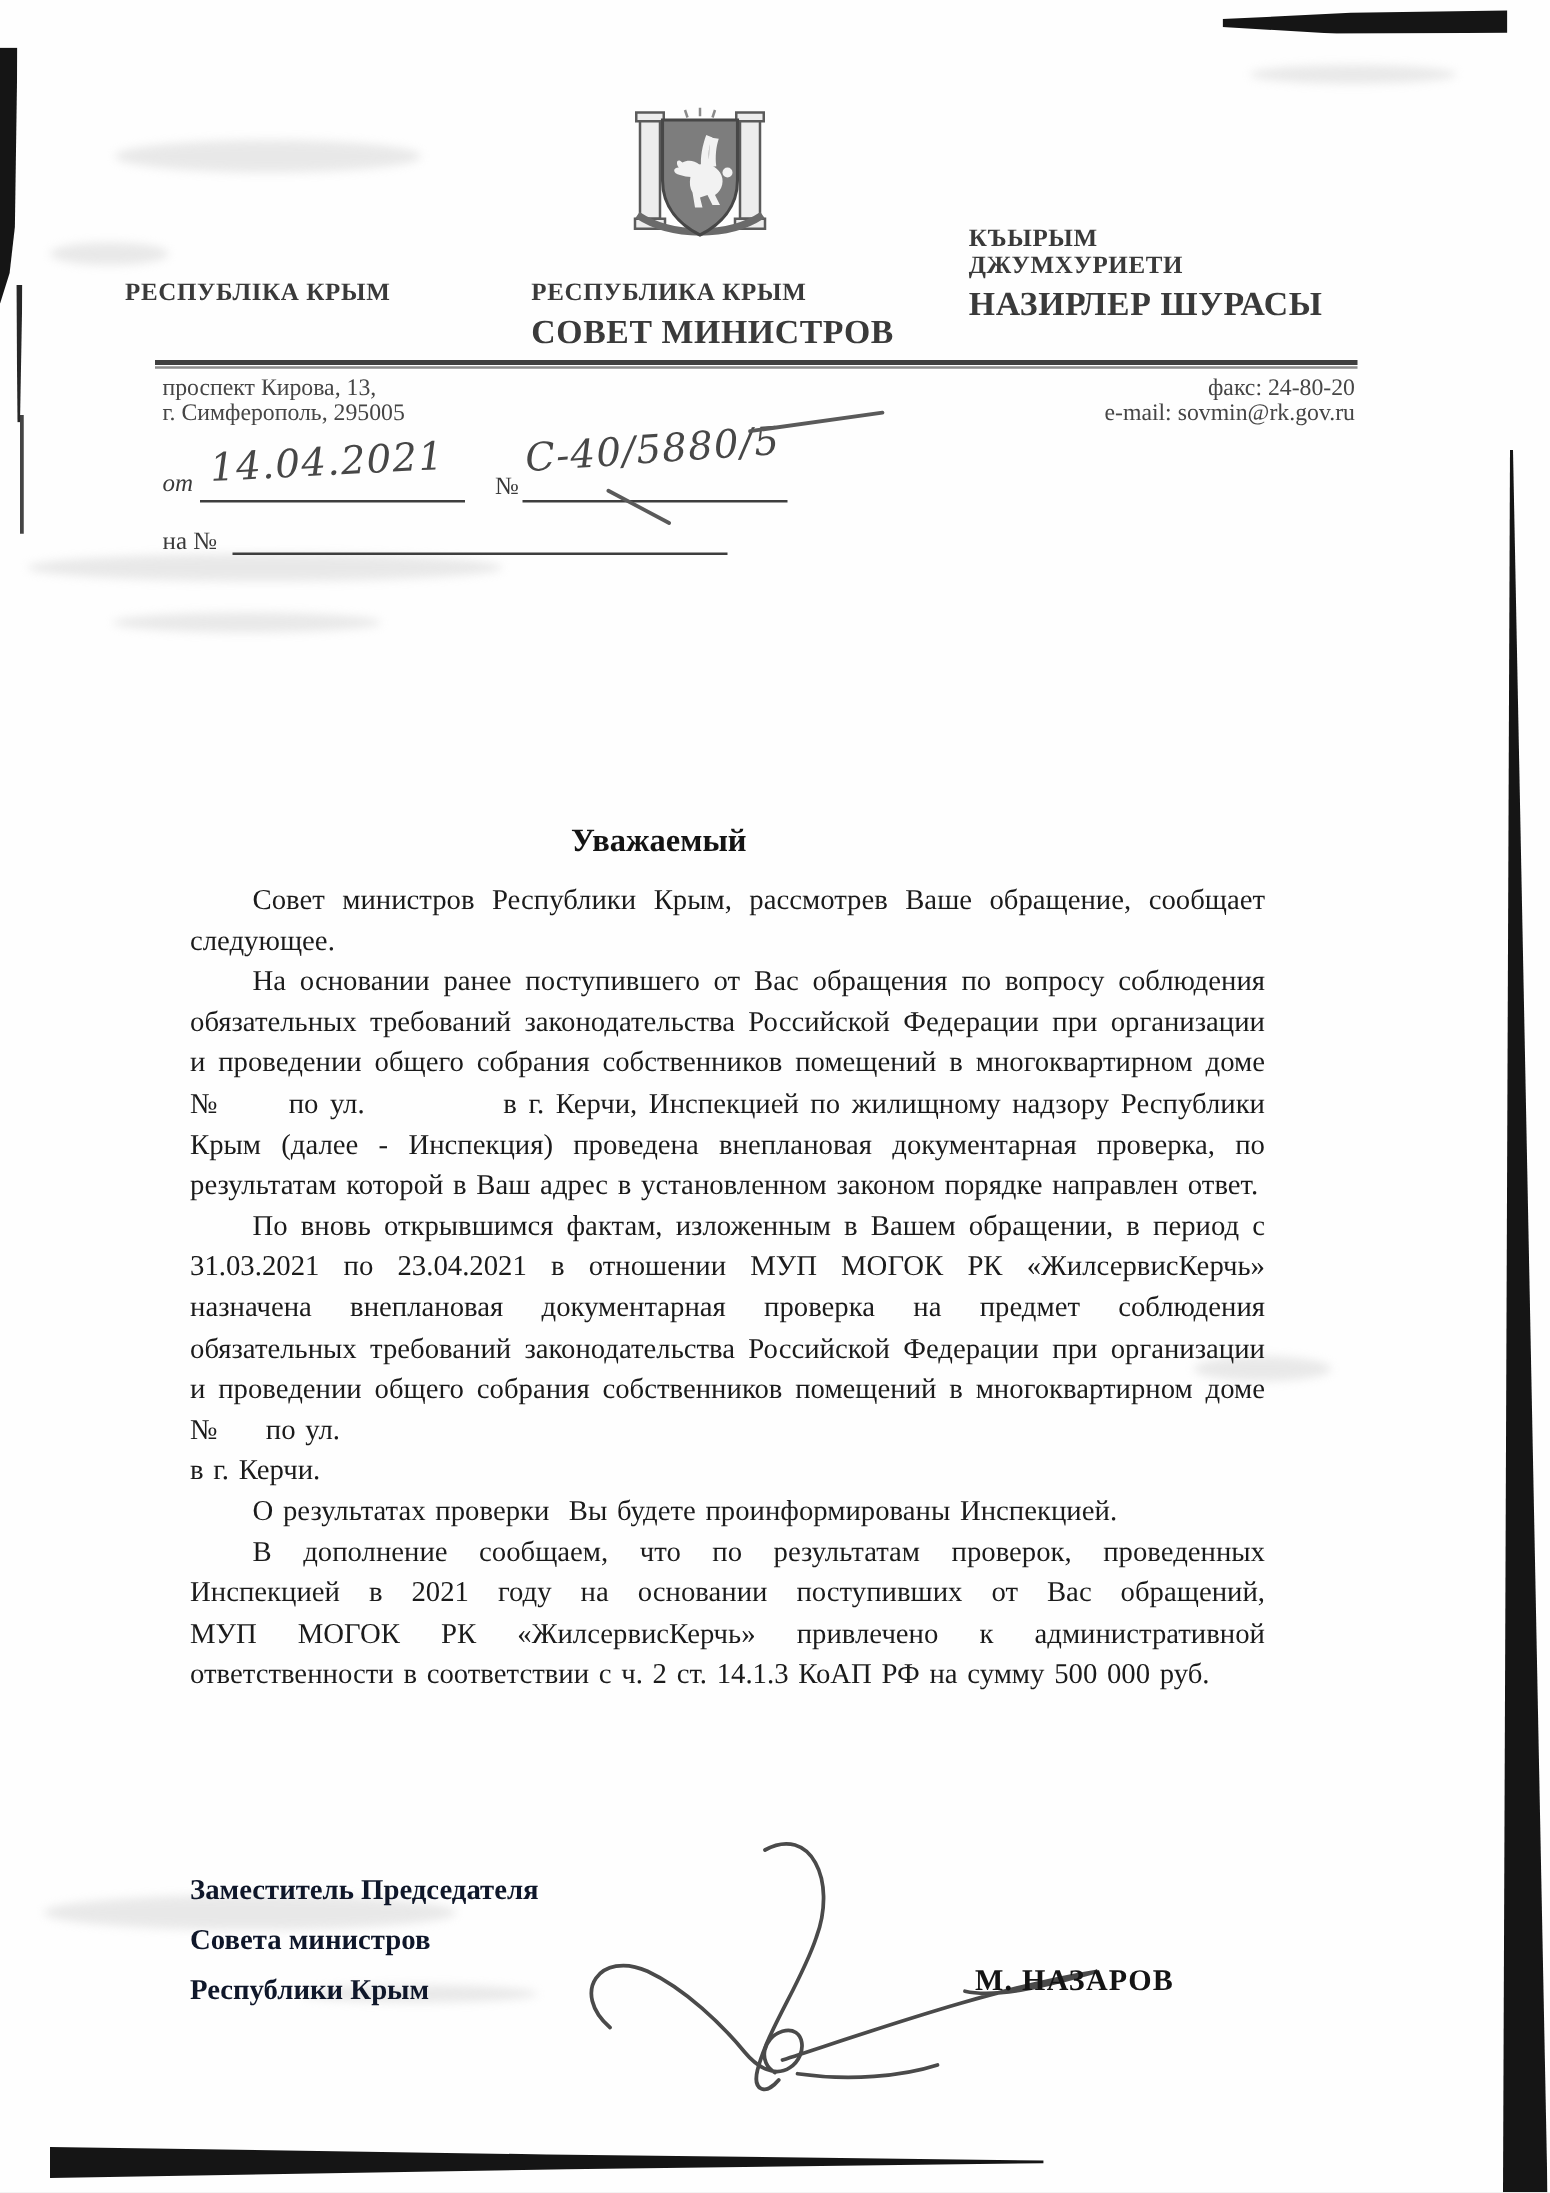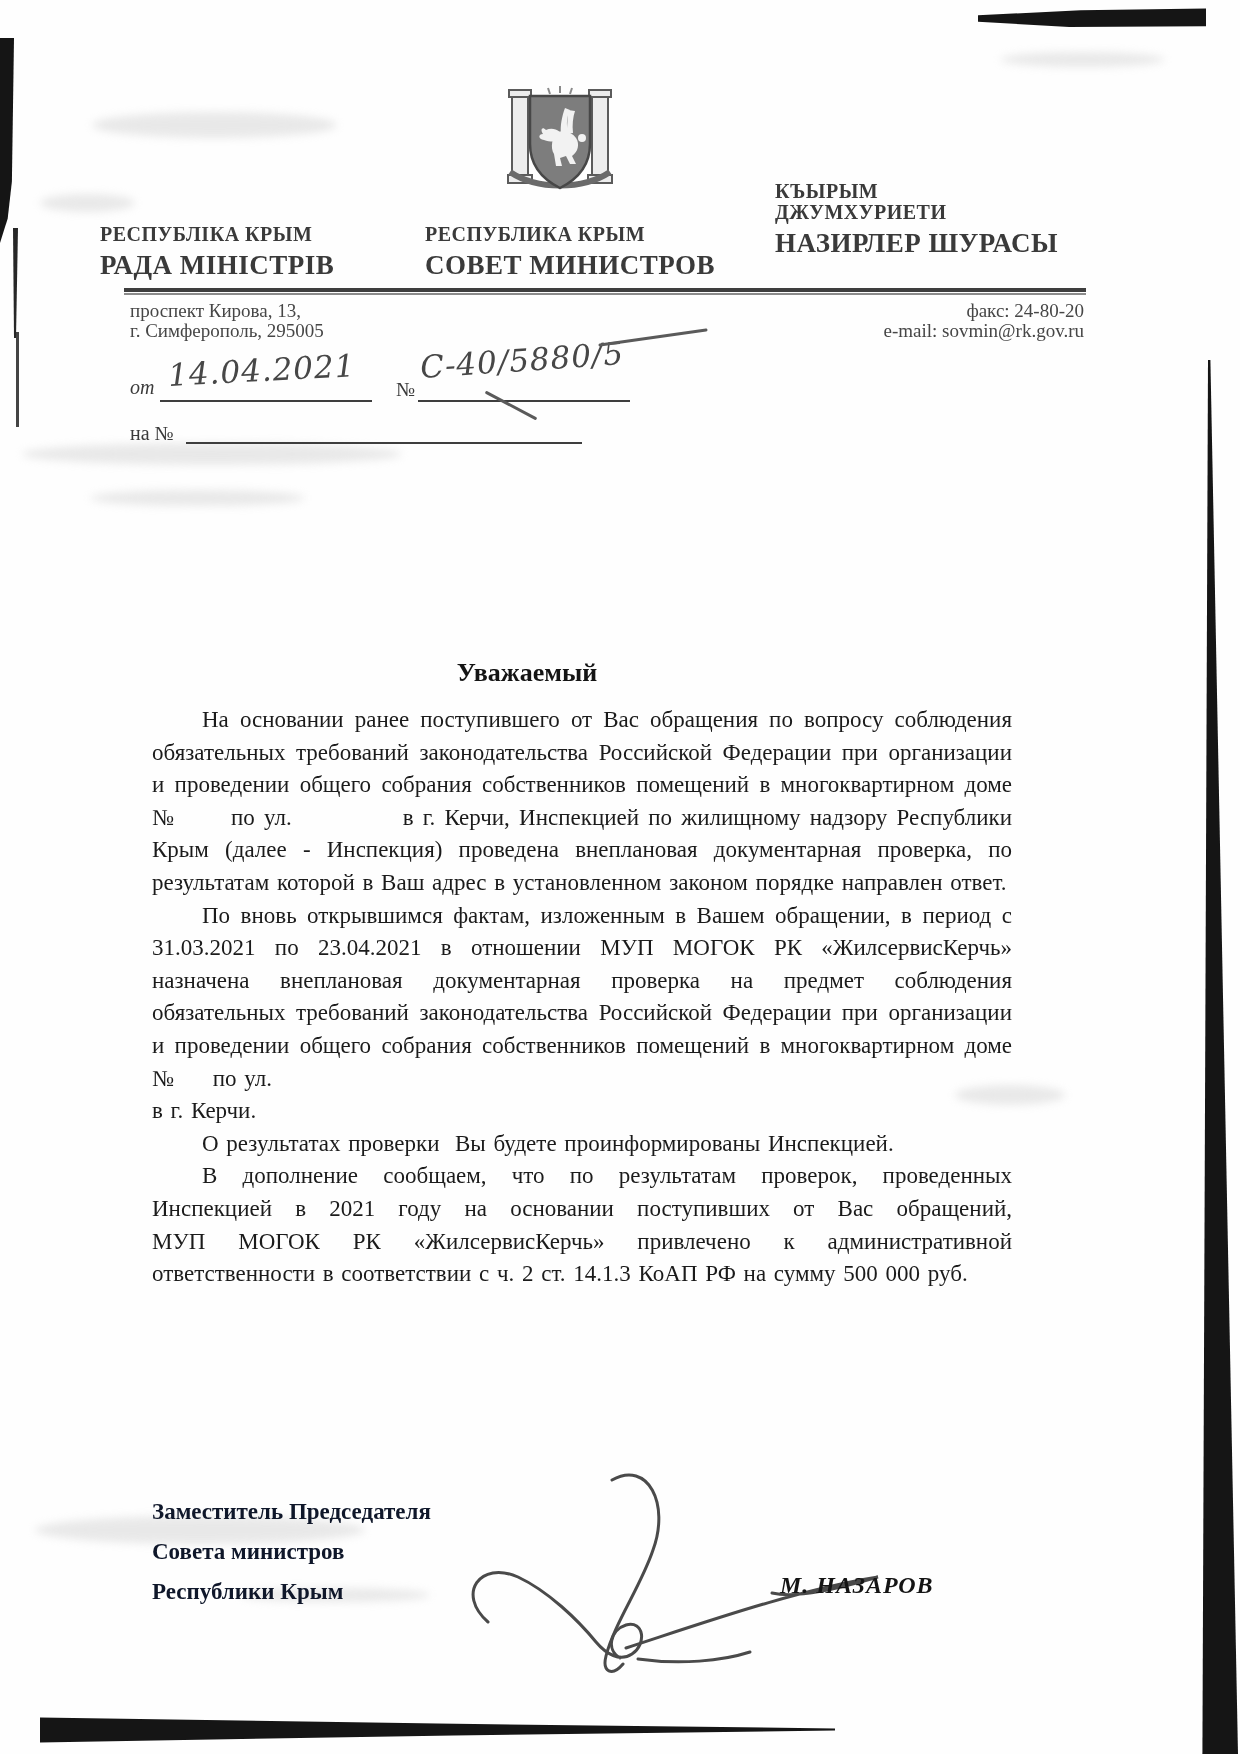--- a/index.html
+++ b/index.html
@@ -37,21 +37,21 @@
   .hand{position:absolute;font-family:"DejaVu Serif", serif;font-style:italic;color:#474747;font-size:31px;letter-spacing:1px;white-space:nowrap;}
   .flourish{position:absolute;background:#5a5a5a;border-radius:2px;}
   
   .salutation{position:absolute;left:152px;top:658px;width:750px;text-align:center;font-weight:bold;font-size:26px;color:#141414;}
   .body-text{position:absolute;left:152px;top:704px;width:860px;font-size:23px;line-height:32.6px;text-align:justify;word-spacing:2px;}
   .body-text p{margin:0;text-indent:50px;}
   .body-text p.noindent{text-indent:0;}
   
   .sig-title{position:absolute;left:152px;top:1492px;font-weight:bold;font-size:23px;line-height:40px;color:#0f172a;}
   .sig-scribble{position:absolute;left:400px;top:1462px;width:500px;height:250px;}
-  .sig-name{position:absolute;left:780px;top:1572px;width:260px;font-weight:bold;font-size:24px;letter-spacing:1px;color:#141414;white-space:nowrap;font-style:italic;}
+  .sig-name{position:absolute;left:780px;top:1572px;width:260px;font-weight:bold;font-size:24px;letter-spacing:1px;color:#141414;white-space:nowrap;}
 </style>
 </head>
 <body>
 
 <div class="page">
 
   <div class="art art-left-bar"></div>
   <div class="art art-left-thin"></div>
   <div class="art art-left-hair"></div>
   <div class="art art-top-right"></div>
@@ -91,21 +91,20 @@
       <path d="M63,22 C60,30 58,40 59,48 L66,46 C64,38 65,30 68,24 Z"></path>
       <path d="M66,24 C65,32 66,40 64,48 L71,47 C70,39 71,31 73,25 Z"></path>
       <path d="M44,44 C40,40 38,44 41,48 C36,48 36,53 42,54 C48,56 54,56 58,54 L58,46 C53,42 48,42 44,44 Z"></path>
       <path d="M56,46 C62,44 70,46 74,52 C78,58 76,66 70,70 L74,78 L68,78 L64,70 L58,72 L60,80 L54,80 L52,68 C48,62 50,50 56,46 Z"></path>
       <circle cx="80" cy="52" r="4"></circle>
     </g>
   </svg>
 
   <div class="hcol col-ua">
     <div class="small">РЕСПУБЛІКА КРЫМ</div>
-    <div class="org">РАДА МІНІСТРІВ</div>
   </div>
   <div class="hcol col-ru">
     <div class="small">РЕСПУБЛИКА КРЫМ</div>
     <div class="org">СОВЕТ МИНИСТРОВ</div>
   </div>
   <div class="hcol col-ct">
     <div class="small">КЪЫРЫМ</div>
     <div class="small">ДЖУМХУРИЕТИ</div>
     <div class="org">НАЗИРЛЕР ШУРАСЫ</div>
   </div>
@@ -129,20 +128,21 @@
   <div class="hand" style="left:420px;top:342px;transform:rotate(-4deg);">С-40/5880/5</div>
   <div class="flourish" style="left:598px;top:336px;width:110px;height:3px;transform:rotate(-8deg);"></div>
   <div class="flourish" style="left:482px;top:404px;width:58px;height:3px;transform:rotate(28deg);"></div>
 
   <div class="ref-label" style="left:130px;top:422px;">на №</div>
   <div class="u-line" style="left:186px;top:400px;width:396px;height:42px;"></div>
 
   <div class="salutation">Уважаемый</div>
 
   <div class="body-text">
+    <p>Совет министров Республики Крым, рассмотрев Ваше обращение, сообщает следующее.</p>
     <p>На основании ранее поступившего от Вас обращения по вопросу соблюдения обязательных требований законодательства Российской Федерации при организации и проведении общего собрания собственников помещений в многоквартирном доме №&nbsp;&nbsp;&nbsp;&nbsp;&nbsp; по ул.&nbsp;&nbsp;&nbsp;&nbsp;&nbsp;&nbsp;&nbsp;&nbsp;&nbsp;&nbsp;&nbsp; в&nbsp;г.&nbsp;Керчи, Инспекцией по жилищному надзору Республики Крым (далее - Инспекция) проведена внеплановая документарная проверка, по результатам которой в Ваш адрес в установленном законом порядке направлен ответ.</p>
     <p>По вновь открывшимся фактам, изложенным в Вашем обращении, в период с 31.03.2021 по 23.04.2021 в отношении МУП МОГОК РК «ЖилсервисКерчь» назначена внеплановая документарная проверка на предмет соблюдения обязательных требований законодательства Российской Федерации при организации и проведении общего собрания собственников помещений в многоквартирном доме №&nbsp;&nbsp;&nbsp;&nbsp; по ул.</p>
     <p class="noindent">в г. Керчи.</p>
     <p>О результатах проверки&nbsp; Вы будете проинформированы Инспекцией.</p>
     <p>В дополнение сообщаем, что по результатам проверок, проведенных Инспекцией в 2021 году на основании поступивших от Вас обращений, МУП&nbsp;МОГОК РК «ЖилсервисКерчь» привлечено к административной ответственности в&nbsp;соответствии с ч. 2 ст. 14.1.3 КоАП РФ на сумму 500&nbsp;000 руб.</p>
   </div>
 
   <div class="sig-title">
     <div>Заместитель Председателя</div>
     <div>Совета министров</div>

